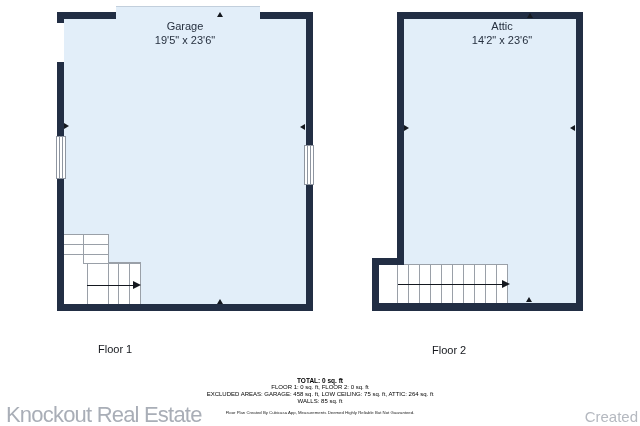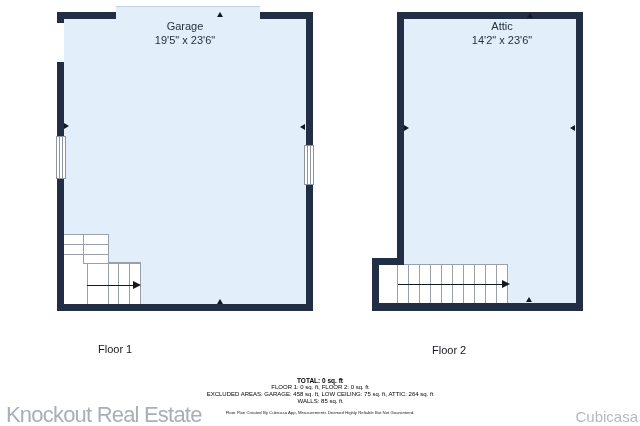--- a/index.html
+++ b/index.html
@@ -131,15 +131,15 @@
 
   <div class="summary">
     <div class="total">TOTAL: 0 sq. ft</div>
     <div>FLOOR 1: 0 sq. ft, FLOOR 2: 0 sq. ft</div>
     <div>EXCLUDED AREAS: GARAGE: 458 sq. ft, LOW CEILING: 75 sq. ft, ATTIC: 264 sq. ft</div>
     <div>WALLS: 85 sq. ft</div>
     <div class="disclaimer">Floor Plan Created By Cubicasa App, Measurements Deemed Highly Reliable But Not Guaranteed.</div>
   </div>
 
   <div class="wm-left">Knockout Real Estate</div>
-  <div class="wm-right">Cubicasa</div>
+  <div class="wm-right">Created</div>
 
 </div>
 
 </body></html>

